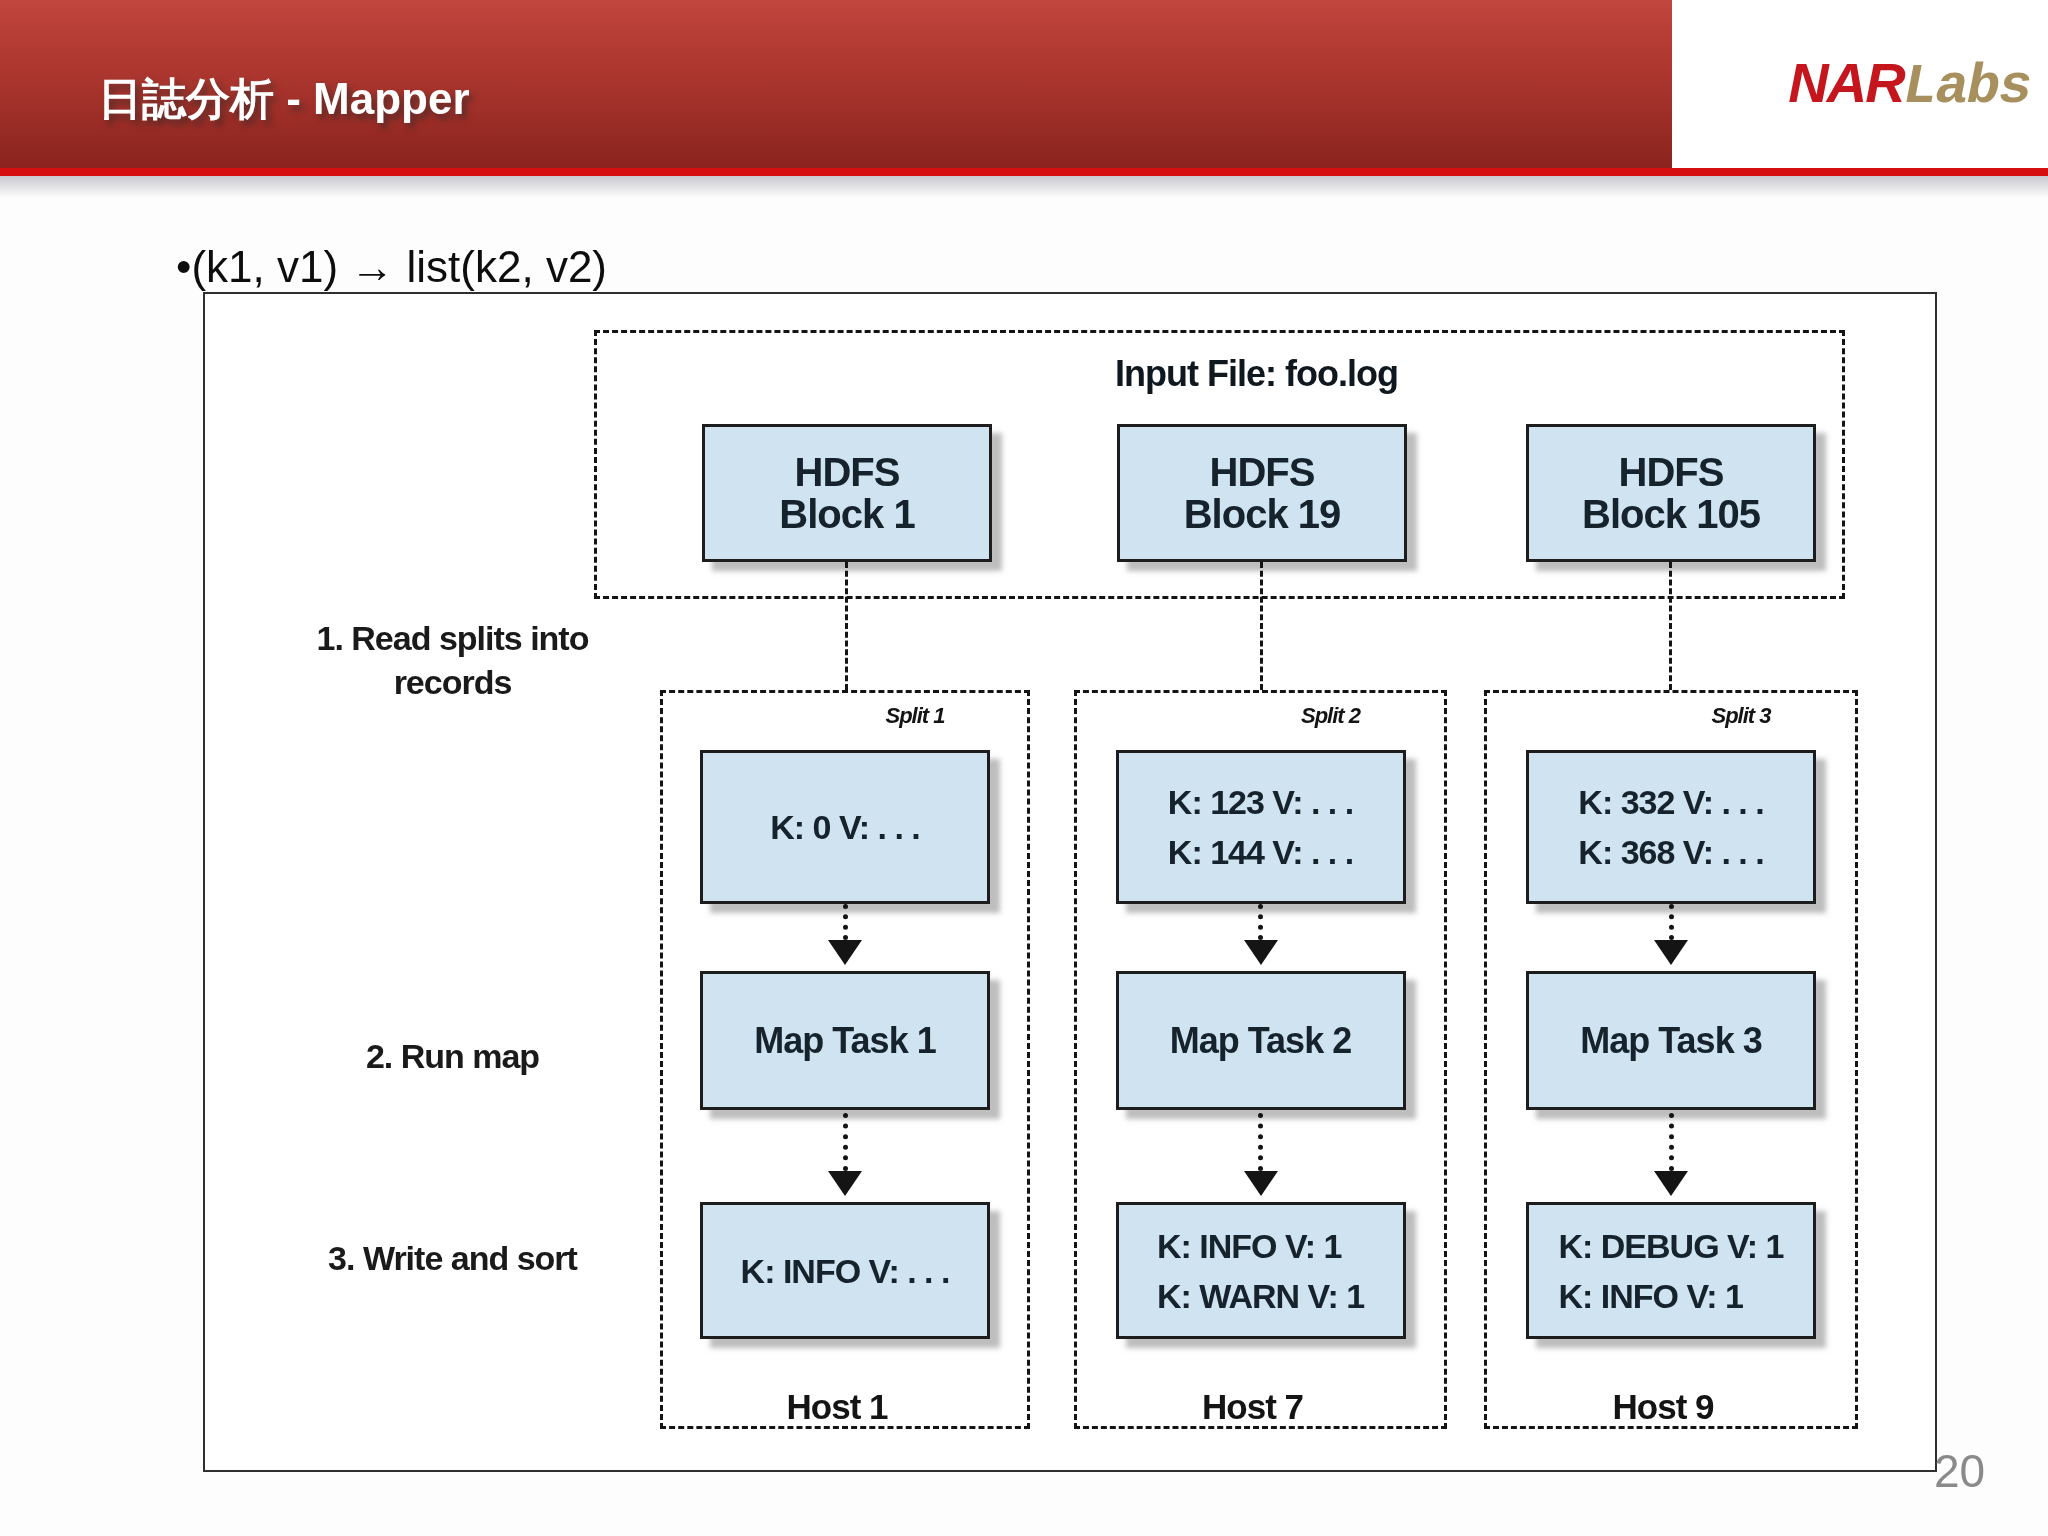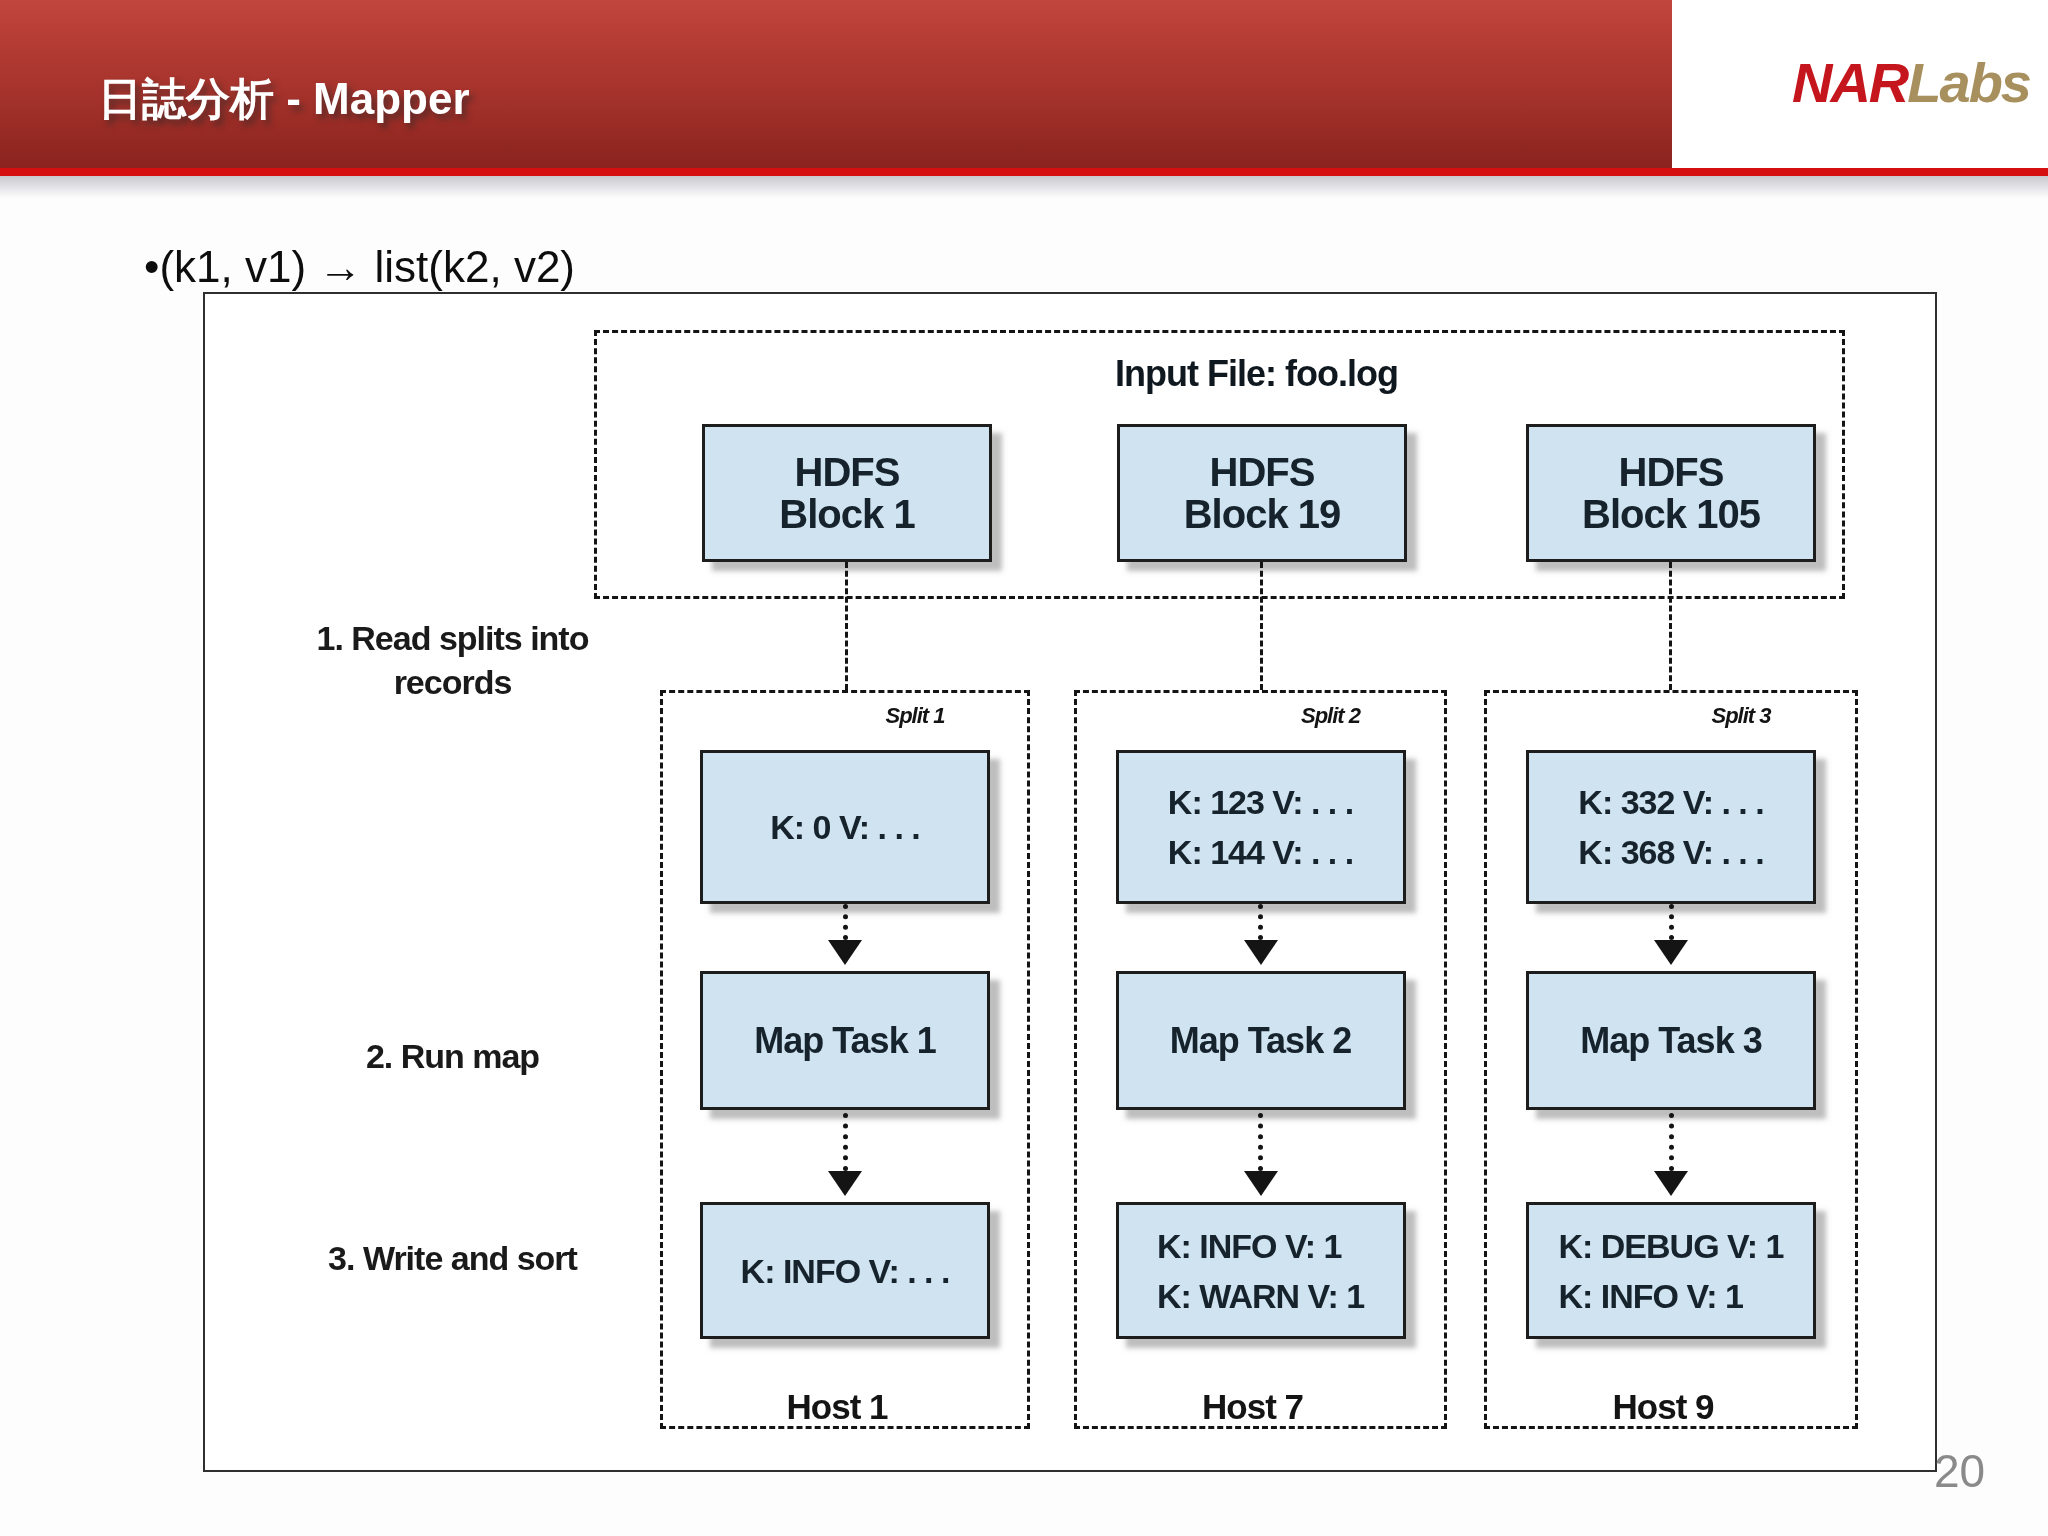--- a/index.html
+++ b/index.html
@@ -13,34 +13,34 @@
     background:linear-gradient(180deg,#c1463e 0%,#b63d35 22%,#a5332c 55%,#932822 85%,#8c231e 100%);
   }
   .logo-panel{
     position:absolute;left:1672px;top:0;width:376px;height:168px;background:#ffffff;
   }
   .logo-text{
     position:absolute;right:18px;top:50px;font-size:56px;font-weight:bold;font-style:italic;
     letter-spacing:-2px;white-space:nowrap;
   }
   .logo-nar{color:#c4161c;}
-  .logo-labs{color:#a8905e;}
+  .logo-labs{color:#a8905e;font-family:Liberation Mono, monospace;}
   .red-line{position:absolute;left:0;top:168px;width:2048px;height:8px;background:#d50f0f;}
   .header-shadow{
     position:absolute;left:0;top:176px;width:2048px;height:22px;
     background:linear-gradient(180deg,#c9c9cf 0%,rgba(255,255,255,0) 100%);
   }
   .title{
     position:absolute;left:98px;top:70px;margin:0;z-index:6;
     font-size:44px;font-weight:bold;color:#ffffff;white-space:nowrap;
     text-shadow:4px 5px 6px rgba(40,40,40,0.55);
   }
   
   .bullet{
-    position:absolute;left:144px;top:242px;font-size:44px;color:#0d0d0d;white-space:nowrap;
+    position:absolute;left:176px;top:242px;font-size:44px;color:#0d0d0d;white-space:nowrap;
   }
   
   .diagram{
     position:absolute;left:203px;top:292px;width:1734px;height:1180px;
     border:2px solid #2f2f2f;background:#ffffff;box-sizing:border-box;
   }
   .input-box{
     position:absolute;left:389px;top:36px;width:1251px;height:269px;
     border:3px dashed #141414;box-sizing:border-box;
   }

